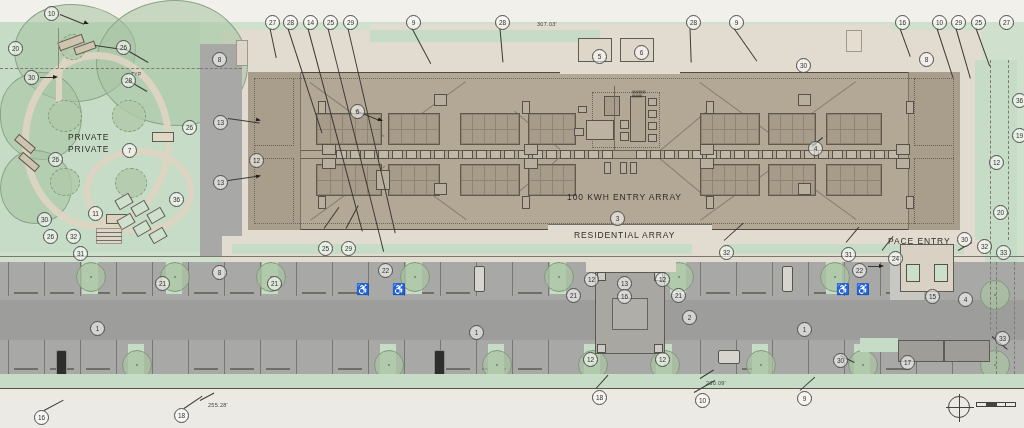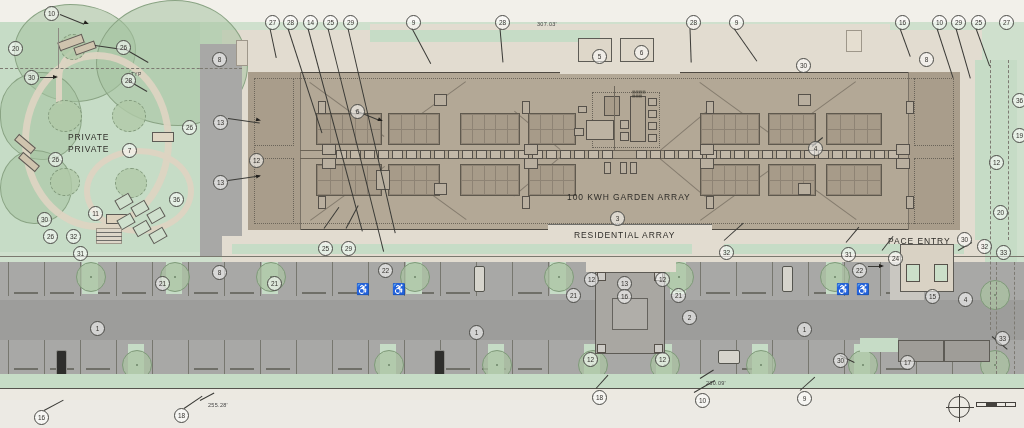--- a/index.html
+++ b/index.html
@@ -412,21 +412,21 @@
 
   <div class="hatch" style="left:254px;top:78px;width:700px;height:146px;border-style:dotted;border-color:#6e675b;"></div>
 
   <div class="layer paving" style="left:560px;top:60px;width:120px;height:14px;"></div>
   <div class="outline" style="left:578px;top:38px;width:34px;height:24px;background:#ded7c9;"></div>
   <div class="outline" style="left:620px;top:38px;width:34px;height:24px;background:#ded7c9;"></div>
 
   <div class="layer paving" style="left:548px;top:224px;width:164px;height:16px;"></div>
   <div class="ln" style="left:548px;top:224px;width:164px;height:1px;"></div>
 
-  <div class="label" style="left:567px;top:192px;">100 KWH GARDEN ARRAY</div>
+  <div class="label" style="left:567px;top:192px;">100 KWH ENTRY ARRAY</div>
   <div class="label" style="left:574px;top:230px;">RESIDENTIAL ARRAY</div>
   <div class="label" style="left:888px;top:236px;">PACE ENTRY</div>
 
   <div class="layer lawn2" style="left:232px;top:244px;width:460px;height:10px;"></div>
   <div class="layer lawn2" style="left:724px;top:244px;width:240px;height:10px;"></div>
   <div class="layer paving" style="left:222px;top:254px;width:760px;height:8px;"></div>
 
   <div class="layer asphalt" style="left:0;top:262px;width:1024px;height:112px;"></div>
   <div class="layer asphalt-dk" style="left:0;top:300px;width:1024px;height:40px;"></div>
 

